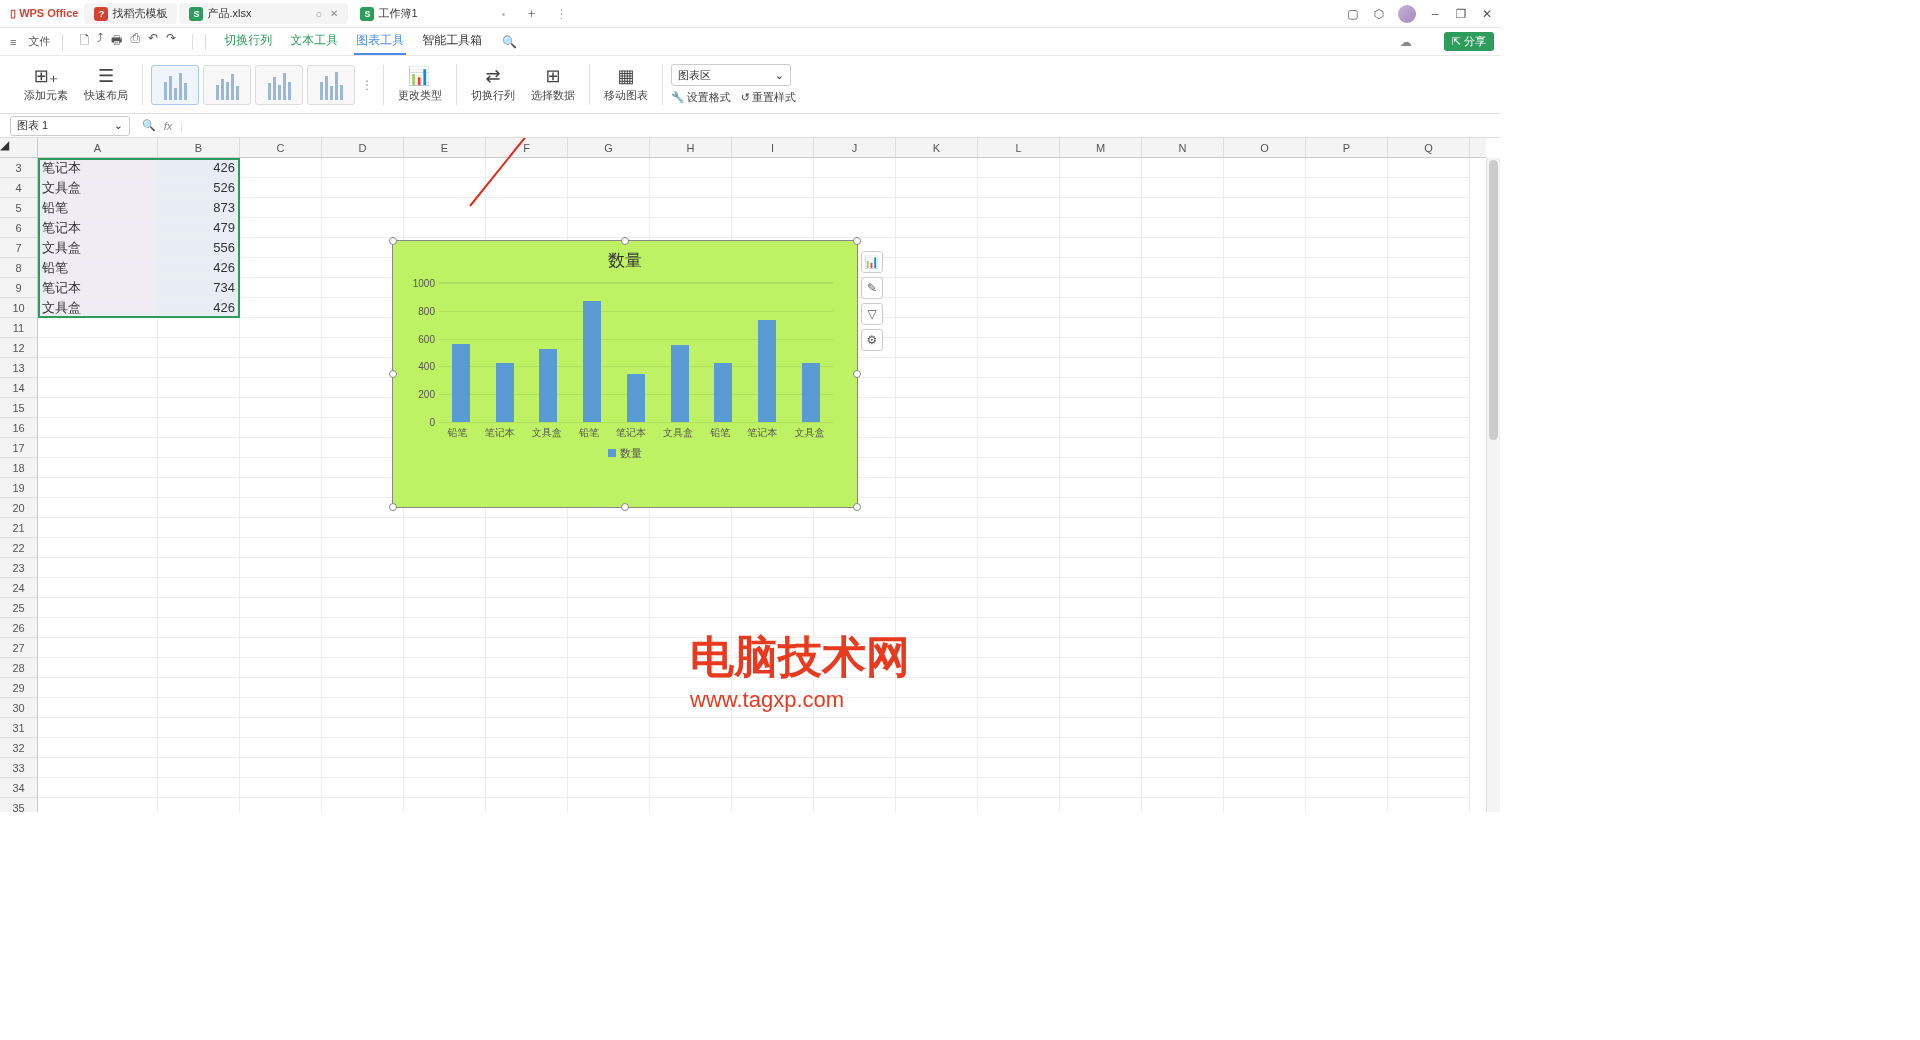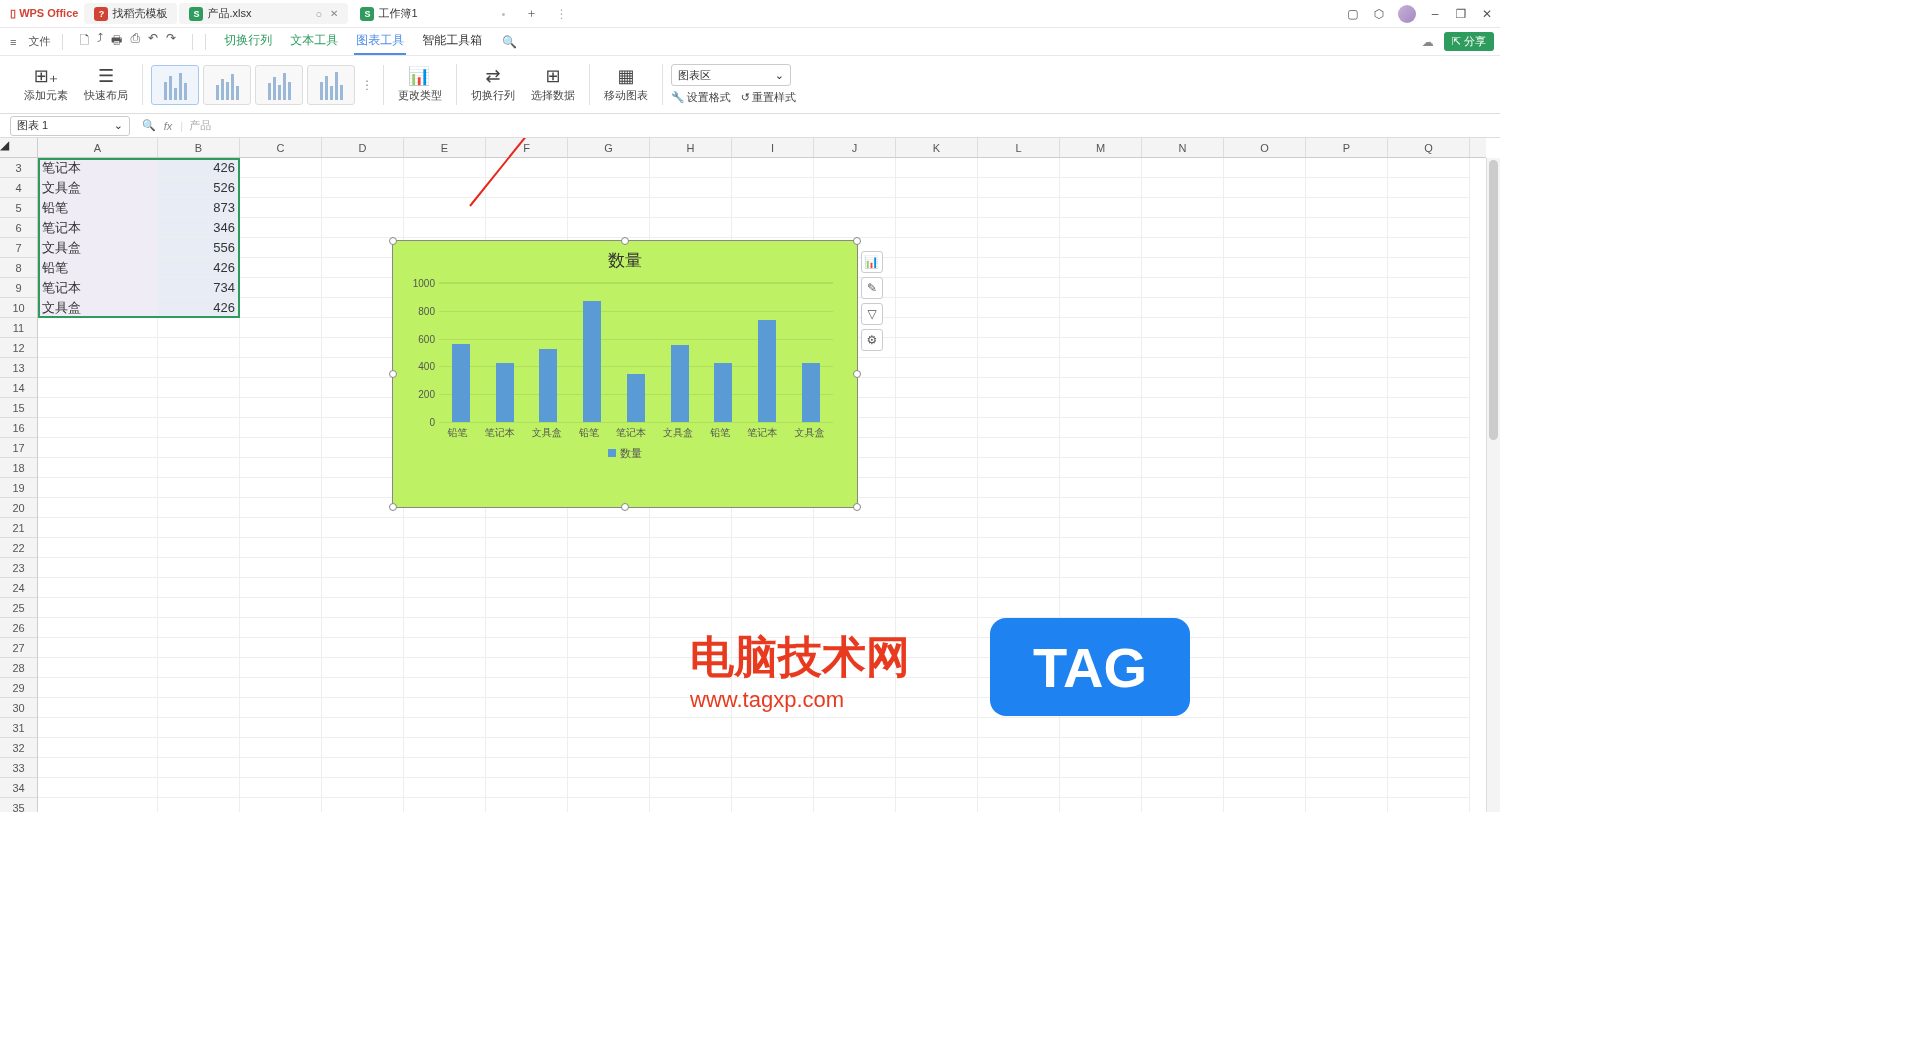--- a/index.html
+++ b/index.html
@@ -26,21 +26,21 @@
 .menubar .mleft { display: flex; align-items: center; gap: 4px; }
 .menubar .mitem { padding: 0 4px; color: #555; cursor: pointer; font-size: 11px; }
 .menubar .qatool { display: flex; gap: 8px; padding: 0 8px; color: #555; }
 .menubar .qatool span { cursor: pointer; }
 .menubar .divider { width: 1px; height: 16px; background: #ddd; margin: 0 4px; }
 .menubar .tabs { display: flex; gap: 14px; margin-left: 8px; }
 .menubar .mtab { font-size: 12px; padding: 4px 2px; cursor: pointer; color: #333; }
 .menubar .mtab.green { color: #2e9c5c; }
 .menubar .mtab.active { color: #4d8de8; border-bottom: 2px solid #4d8de8; }
 .menubar .mright { margin-left: auto; display: flex; align-items: center; gap: 10px; }
-.share-btn { background: #2e9c5c; color: #fff; padding: 2px 8px; border-radius: 3px; font-size: 11px; cursor: pointer; }
+.share-btn { background: #2e9c5c; color: #fff; padding: 2px 8px; border-radius: 3px; font-size: 11px; cursor: pointer; margin-left: 22px; }
 
 
 .ribbon { height: 58px; background: #fff; display: flex; align-items: center; padding: 4px 10px; border-bottom: 1px solid #ddd; }
 .rgroup { display: flex; align-items: center; gap: 4px; padding: 0 8px; }
 .rgroup.b { border-right: 1px solid #e0e0e0; }
 .rbtn { display: flex; flex-direction: column; align-items: center; justify-content: center; gap: 2px; padding: 2px 6px; cursor: pointer; font-size: 11px; color: #444; }
 .rbtn .ricon { font-size: 18px; height: 20px; display: flex; align-items: center; }
 .chart-style { width: 48px; height: 40px; border: 1px solid #ddd; border-radius: 3px; background: #f8f8f8; display: flex; align-items: flex-end; justify-content: center; gap: 2px; padding: 4px; cursor: pointer; }
 .chart-style.sel { border: 1px solid #a8c8f0; background: #f0f5fc; }
 .chart-style .b1 { width: 3px; background: #9cb8d8; }
@@ -258,21 +258,20 @@
 <div class="fbar">
   <div class="namebox">
     <span>图表 1</span>
     <span>⌄</span>
   </div>
   <div class="fx">
     <span style="color:#bbb">🔍</span>
     <span style="font-style:italic;color:#888">fx</span>
     <span style="color:#ddd">|</span>
   </div>
-  <div class="formula-input">产品</div>
 </div>
 
 <div class="grid-wrap">
   <div class="corner">◢</div>
   <div class="colhdrs" id="colhdrs">
       <div class="colhdr" style="width: 120px;">A</div>
       <div class="colhdr" style="width: 82px;">B</div>
       <div class="colhdr" style="width: 82px;">C</div>
       <div class="colhdr" style="width: 82px;">D</div>
       <div class="colhdr" style="width: 82px;">E</div>
@@ -377,21 +376,21 @@
         <div class="cell" style="width: 82px;"></div>
         <div class="cell" style="width: 82px;"></div>
         <div class="cell" style="width: 82px;"></div>
         <div class="cell" style="width: 82px;"></div>
         <div class="cell" style="width: 82px;"></div>
         <div class="cell" style="width: 82px;"></div>
         <div class="cell" style="width: 82px;"></div>
       </div>
       <div class="row">
         <div class="cell selA" style="width: 120px;">笔记本</div>
-        <div class="cell selB num" style="width: 82px;">346</div>
+        <div class="cell selB num" style="width: 82px;">479</div>
         <div class="cell" style="width: 82px;"></div>
         <div class="cell" style="width: 82px;"></div>
         <div class="cell" style="width: 82px;"></div>
         <div class="cell" style="width: 82px;"></div>
         <div class="cell" style="width: 82px;"></div>
         <div class="cell" style="width: 82px;"></div>
         <div class="cell" style="width: 82px;"></div>
         <div class="cell" style="width: 82px;"></div>
         <div class="cell" style="width: 82px;"></div>
         <div class="cell" style="width: 82px;"></div>
@@ -1021,21 +1020,20 @@
           <path d="M0,0 L0,6 L9,3 z" fill="#e8261c"></path>
         </marker>
       </defs>
     <line x1="30" y1="120" x2="120" y2="8" stroke="#e8261c" stroke-width="2" marker-end="url(#ah)"></line>
   </svg>
 
   <div class="wm1" style="left:690px; top:490px;">
     <span>电脑技术网</span>
     <span class="sub">www.tagxp.com</span>
   </div>
-  <div class="wm2" style="left:990px; top:480px;">TAG</div>
   <div class="wm3" style="right:10px; bottom:6px;">
     <span class="g">G</span> <span style="color:#e8261c;font-weight:bold">极光下载站</span><br>
     <span>www.xz7.com</span>
   </div>
 </div>
 
 <div class="sheets">
   <div class="nav">
     <span>|‹</span>
     <span>‹</span>

